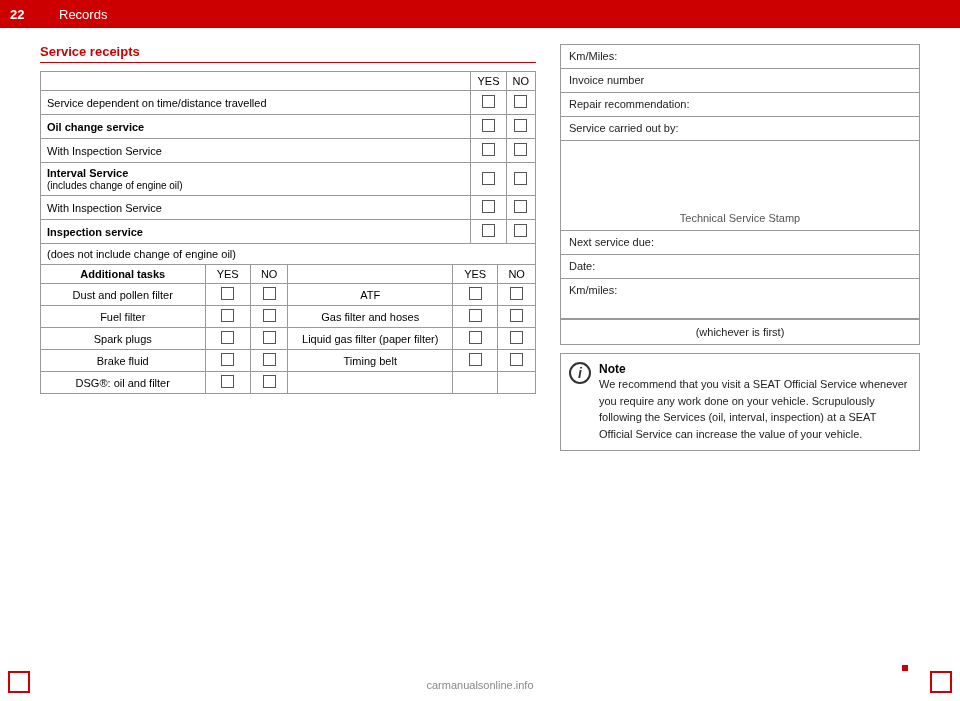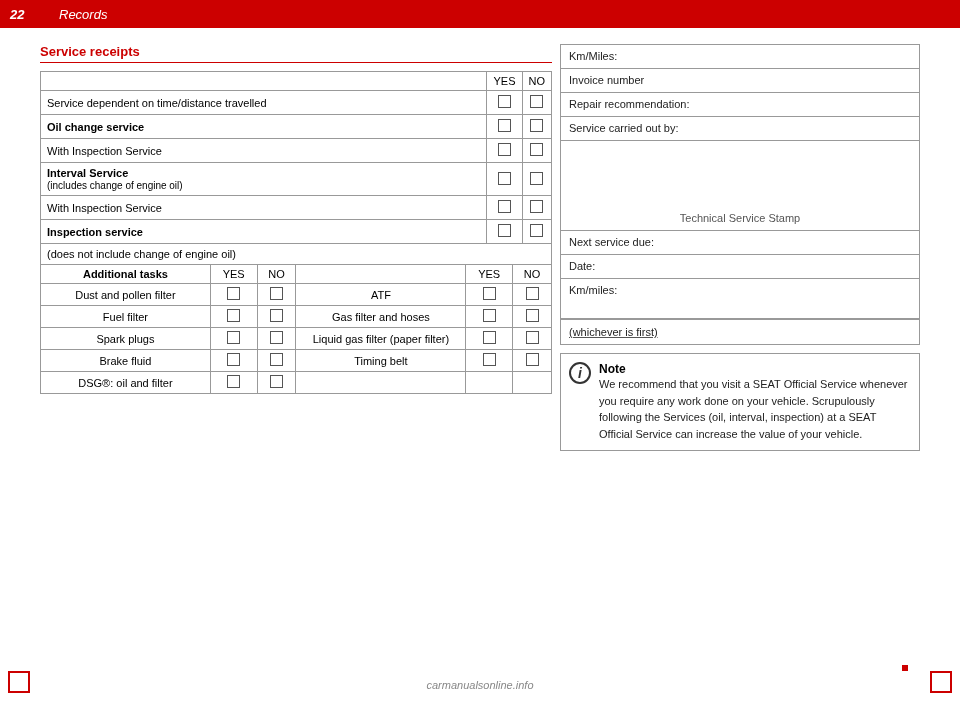--- a/index.html
+++ b/index.html
@@ -17,21 +17,20 @@
       background: #fff;
       position: relative;
     }
     
     .header-bar {
       background: #c00;
       height: 28px;
       display: flex;
       align-items: center;
       padding: 0 10px;
-      font-style: italic;
     }
     .header-page-num {
       color: #fff;
       font-size: 13px;
       font-weight: bold;
       min-width: 30px;
     }
     .header-title {
       color: #fff;
       font-size: 13px;
@@ -64,21 +63,21 @@
       right: 8px;
       width: 22px;
       height: 22px;
       border: 2px solid #c00;
       background: transparent;
     }
     
     .content {
       padding: 16px 40px;
       display: flex;
-      gap: 8px;
+      gap: 24px;
       height: calc(701px - 28px);
     }
     
     .left-col {
       flex: 1;
       min-width: 0;
     }
     
     .right-col {
       width: 360px;
@@ -226,28 +225,27 @@
     }
     
     .watermark {
       position: absolute;
       bottom: 10px;
       left: 50%;
       transform: translateX(-50%);
       font-size: 11px;
       color: #888;
       white-space: nowrap;
-      font-style: italic;
     }
     .whichever-row {
+      text-align: center;
       color: #555;
       padding: 6px 8px;
       font-size: 11px;
       border-top: 1px solid #999;
-      text-decoration: underline;
     }
   </style>
 </head>
 <body>
 
 <div class="page">
 
   <div class="header-bar">
     <span class="header-page-num">22</span>
     <span class="header-title">Records</span>

